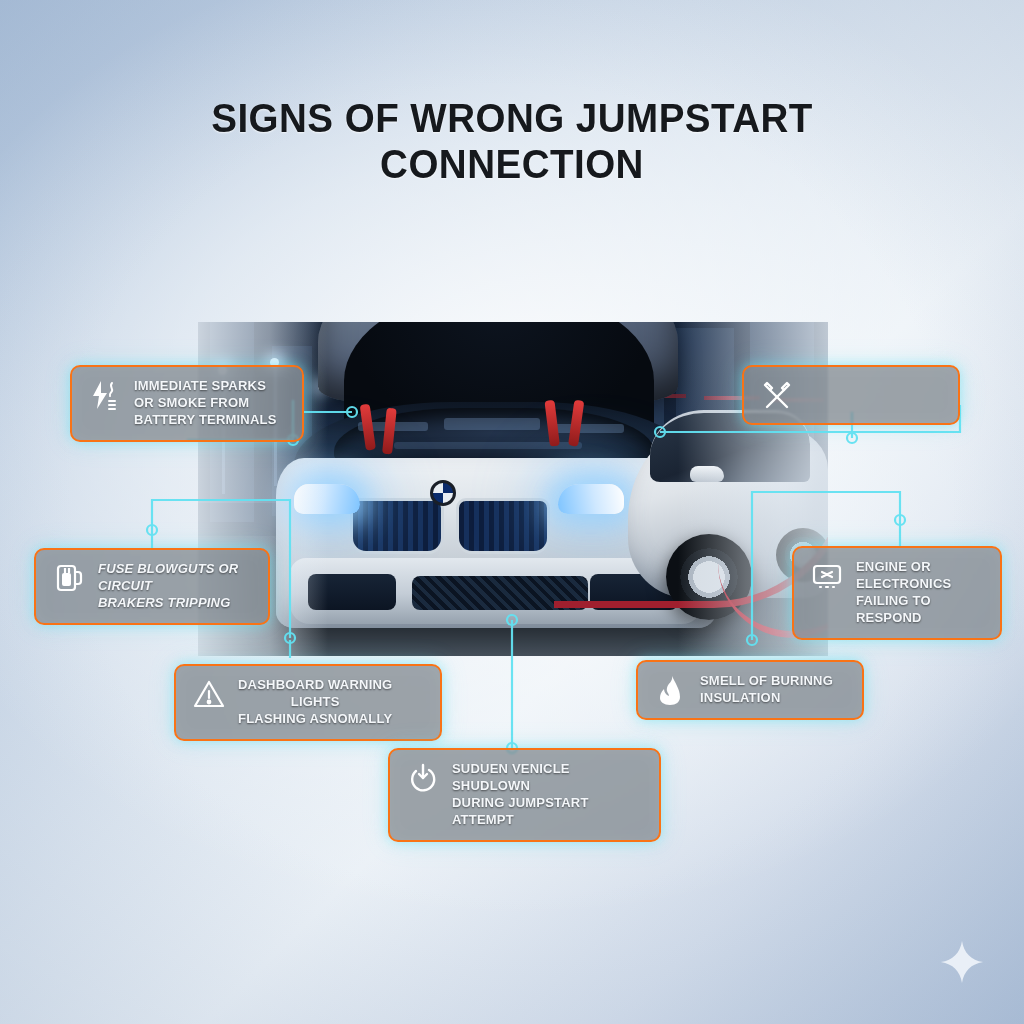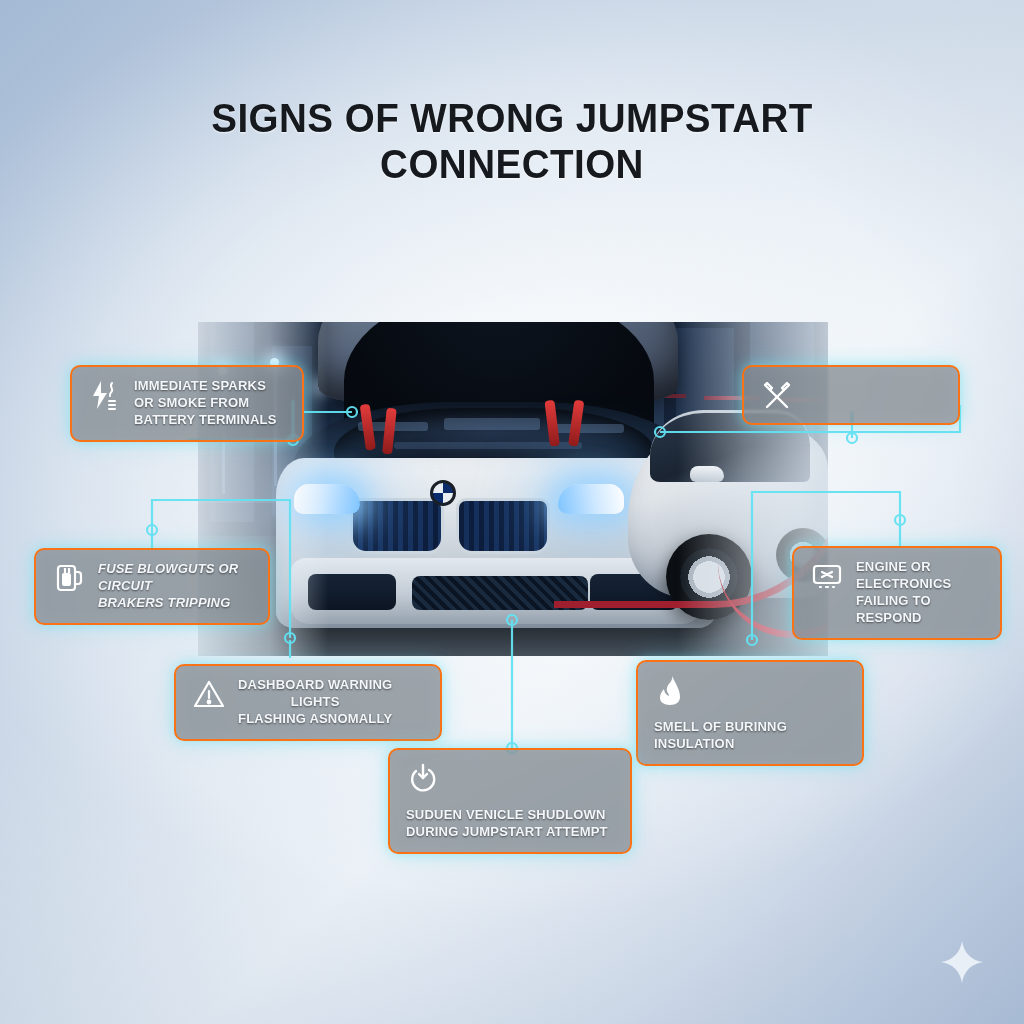--- a/index.html
+++ b/index.html
@@ -232,22 +232,22 @@
     text-shadow:0 1px 2px rgba(0,0,0,.55);
     white-space:pre-line;
   }
   .card.center .txt{ text-align:center; }
 
   #c1{ left:70px;  top:365px; width:234px; }
   #c2{ left:742px; top:365px; width:218px; }
   #c3{ left:34px;  top:548px; width:236px;font-style:italic; }
   #c4{ left:792px; top:546px; width:210px; }
   #c5{ left:174px; top:658px; width:268px;margin-top:6px; }
-  #c6{ left:636px; top:660px; width:228px;flex-direction:column; }
-  #c7{ left:388px; top:748px; width:244px;flex-direction:column; }
+  #c6{ left:636px; top:660px; width:228px; }
+  #c7{ left:388px; top:748px; width:273px; }
 
   
   .sparkle{
     position:absolute; right:40px; bottom:40px;
     width:44px; height:44px; opacity:.92;
   }
   .sparkle svg{ width:100%; height:100%; display:block; }
 </style>
 </head>
 <body>

